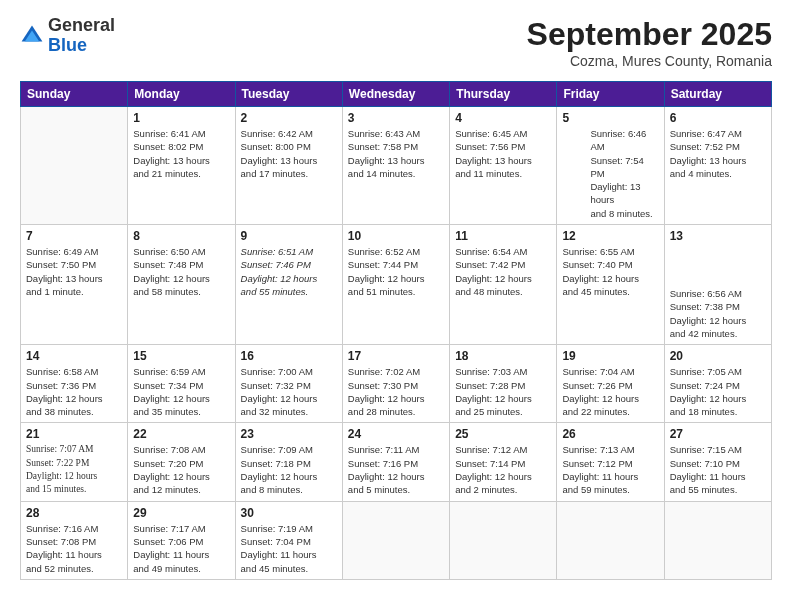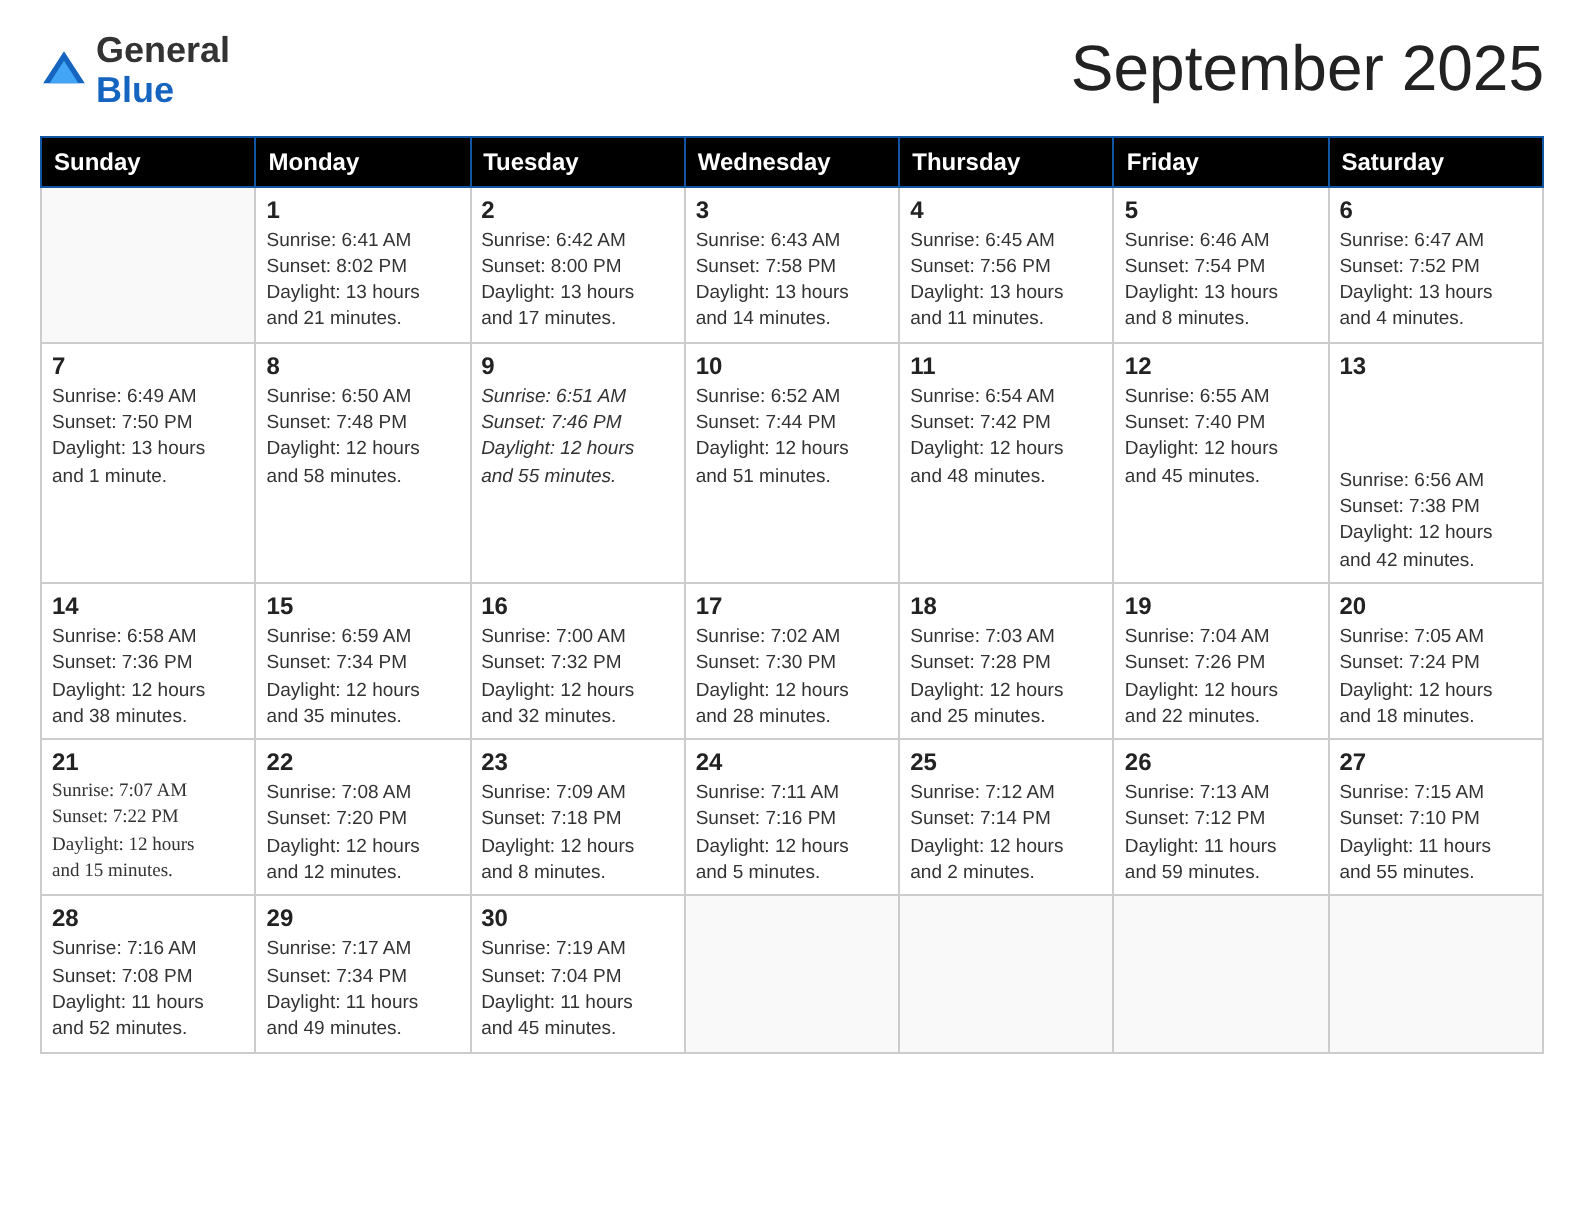--- a/index.html
+++ b/index.html
@@ -35,34 +35,34 @@
     .logo-blue { color: #1565c0; }
     .logo-icon {
       width: 24px;
       height: 24px;
     }
     .title-area {
       text-align: right;
     }
     .month-title {
       font-size: 32px;
-      font-weight: normal;
+      font-weight: bold;
       color: #222;
     }
     .subtitle {
       font-size: 14px;
       color: #444;
     }
     .calendar {
       width: 100%;
       border-collapse: collapse;
       border: 1px solid #ccc;
     }
     .calendar th {
-      background: #000000;
+      background: #4c1d95;
       color: #fff;
       font-size: 12px;
       font-weight: bold;
       padding: 5px 6px;
       text-align: left;
       border: 1px solid #1255a0;
     }
     .calendar td {
       vertical-align: top;
       border: 1px solid #ccc;
@@ -98,20 +98,21 @@
         <polygon points="15,2 28,22 2,22" fill="#1565c0"></polygon>
         <polygon points="15,8 24,22 6,22" fill="#42a5f5"></polygon>
       </svg>
       <div class="logo-text">
         <span class="logo-general">General</span><br>
         <span class="logo-blue">Blue</span>
       </div>
     </div>
     <div class="title-area">
       <div class="month-title">September 2025</div>
+      <div class="subtitle">Cozma, Mures County, Romania</div>
     </div>
   </div>
 
   <table class="calendar">
     <thead>
       <tr>
         <th>Sunday</th>
         <th>Monday</th>
         <th>Tuesday</th>
         <th>Wednesday</th>
@@ -146,21 +147,21 @@
           </td>
           <td>
             <span class="day-num">4</span>
             <div class="day-info" style="white-space: pre-line;">Sunrise: 6:45 AM
 Sunset: 7:56 PM
 Daylight: 13 hours
 and 11 minutes.</div>
           </td>
           <td>
             <span class="day-num">5</span>
-            <div class="day-info" style="white-space: pre-line;">Sunrise: 6:46 AM
+            <div class="day-info" style="white-space: pre-line; margin-left: 28px;">Sunrise: 6:46 AM
 Sunset: 7:54 PM
 Daylight: 13 hours
 and 8 minutes.</div>
           </td>
           <td>
             <span class="day-num">6</span>
             <div class="day-info" style="white-space: pre-line;">Sunrise: 6:47 AM
 Sunset: 7:52 PM
 Daylight: 13 hours
 and 4 minutes.</div>
@@ -323,21 +324,21 @@
           <td>
             <span class="day-num">28</span>
             <div class="day-info" style="white-space: pre-line;">Sunrise: 7:16 AM
 Sunset: 7:08 PM
 Daylight: 11 hours
 and 52 minutes.</div>
           </td>
           <td>
             <span class="day-num">29</span>
             <div class="day-info" style="white-space: pre-line;">Sunrise: 7:17 AM
-Sunset: 7:34 PM
+Sunset: 7:06 PM
 Daylight: 11 hours
 and 49 minutes.</div>
           </td>
           <td>
             <span class="day-num">30</span>
             <div class="day-info" style="white-space: pre-line;">Sunrise: 7:19 AM
 Sunset: 7:04 PM
 Daylight: 11 hours
 and 45 minutes.</div>
           </td>

